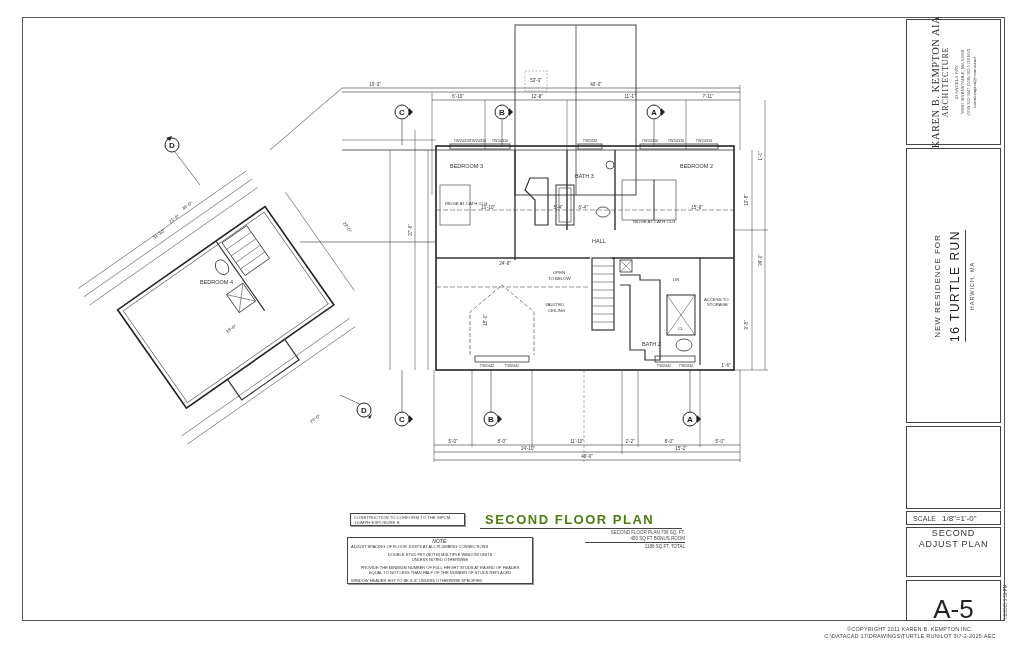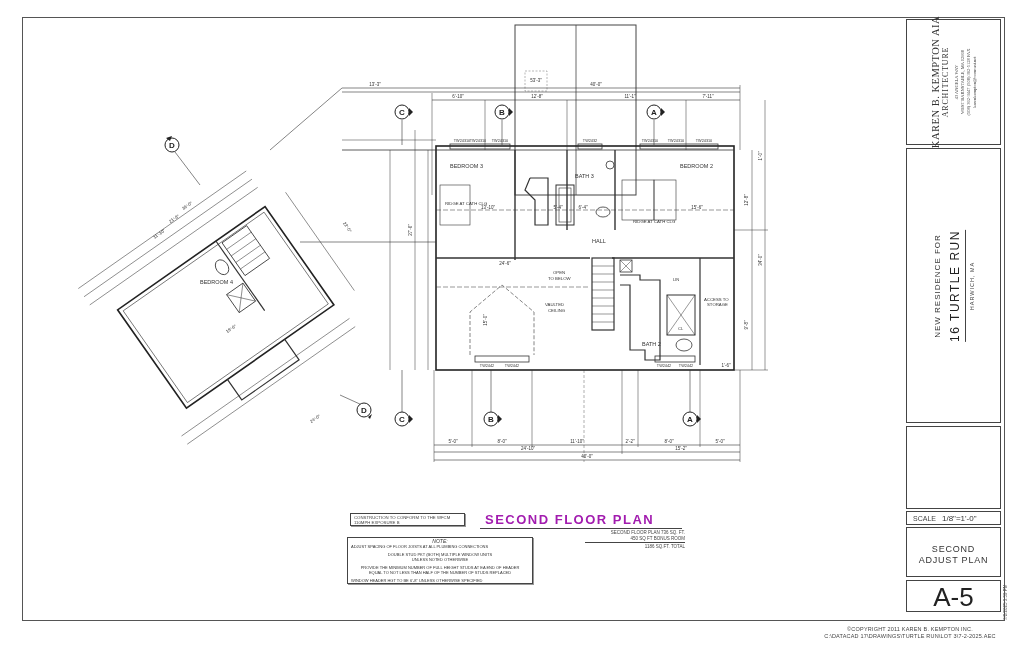--- a/index.html
+++ b/index.html
@@ -14,21 +14,21 @@
   .firm-small { font-family:"Liberation Serif", serif; font-size:4.5px; color:#444; line-height:6px; }
   .proj-1 { font-size:8px; letter-spacing:1px; color:#333; }
   .proj-2 { font-size:12px; letter-spacing:1.5px; color:#222; }
   .proj-3 { font-size:5.5px; letter-spacing:1px; color:#444; }
   .scale-row { font-size:7px; color:#444; padding:3px 0 0 6px; }
   .scale-row b { font-weight:normal; font-size:8px; margin-left:6px; color:#333; }
   .sheet-title { font-size:9px; letter-spacing:0.8px; text-align:center; line-height:11px; color:#333; }
   .sheet-num { font-size:26px; text-align:center; color:#222; }
   .datestamp { position:absolute; left:1003px; top:560px; font-size:4.5px; color:#555; transform:rotate(-90deg); transform-origin:left top; white-space:nowrap; }
   .copyright { position:absolute; left:810px; top:626px; width:200px; text-align:center; font-size:5.5px; color:#444; line-height:7px; letter-spacing:0.2px; }
-  .plan-title { position:absolute; left:485px; top:512px; font-size:13px; font-weight:bold; letter-spacing:1.5px; color:#a21caf; }
+  .plan-title { position:absolute; left:485px; top:512px; font-size:13px; font-weight:bold; letter-spacing:1.5px; color:#4d7c0f; }
   .plan-title-line { position:absolute; left:480px; top:528px; width:202px; border-top:1px solid #444; }
   .area-box { position:absolute; left:585px; top:530px; width:100px; font-size:4.5px; color:#444; text-align:right; line-height:5.5px; }
   .area-total { border-top:0.8px solid #444; margin-top:1px; padding-top:1px; }
   .code-box { position:absolute; left:350px; top:513px; width:115px; height:13px; border:1px solid #444; font-size:4.3px; color:#444; padding:1px 3px; box-sizing:border-box; line-height:5px; box-shadow:1px 1px 0 #999; }
   .note-box { position:absolute; left:347px; top:537px; width:186px; height:47px; border:1px solid #444; font-size:4px; color:#333; padding:1px 3px; box-sizing:border-box; line-height:5px; text-align:center; box-shadow:1px 1px 0 #999; }
   .note-box .nt { font-style:italic; font-size:5px; }
   .note-box .l { text-align:left; }
   .note-box .gap { height:3px; }
 </style>
 </head>
@@ -322,25 +322,25 @@
       <div style="height:6px"></div>
       <div class="proj-2" style="border-bottom:0.8px solid #444;padding-bottom:3px;">16 TURTLE RUN</div>
       <div style="height:3px"></div>
       <div class="proj-3">HARWICH, MA</div>
     </div>
   </div>
   <div class="tb-cell" style="top:409px;height:83px;"></div>
   <div class="tb-cell scale-row" style="top:494px;height:14px;padding-top:2px;">
     <span>SCALE</span><b>1/8"=1'-0"</b>
   </div>
-  <div class="tb-cell" style="top:510px;height:50px;padding-top:16px;">
+  <div class="tb-cell" style="top:510px;height:50px;">
     <div class="sheet-title">SECOND</div>
     <div class="sheet-title">ADJUST PLAN</div>
   </div>
-  <div class="tb-cell" style="top:563px;height:32px;padding-top:1px;">
+  <div class="tb-cell" style="top:563px;height:41px;padding-top:13px;">
     <div class="sheet-num">A-5</div>
   </div>
 </div>
 <div class="datestamp" style="top:620px;">7/2/2025 3:59 PM</div>
 
 <div class="copyright">
   <div>©COPYRIGHT 2011 KAREN B. KEMPTON INC.</div>
   <div>C:\DATACAD 17\DRAWINGS\TURTLE RUN\LOT 3\7-2-2025.AEC</div>
 </div>
 

